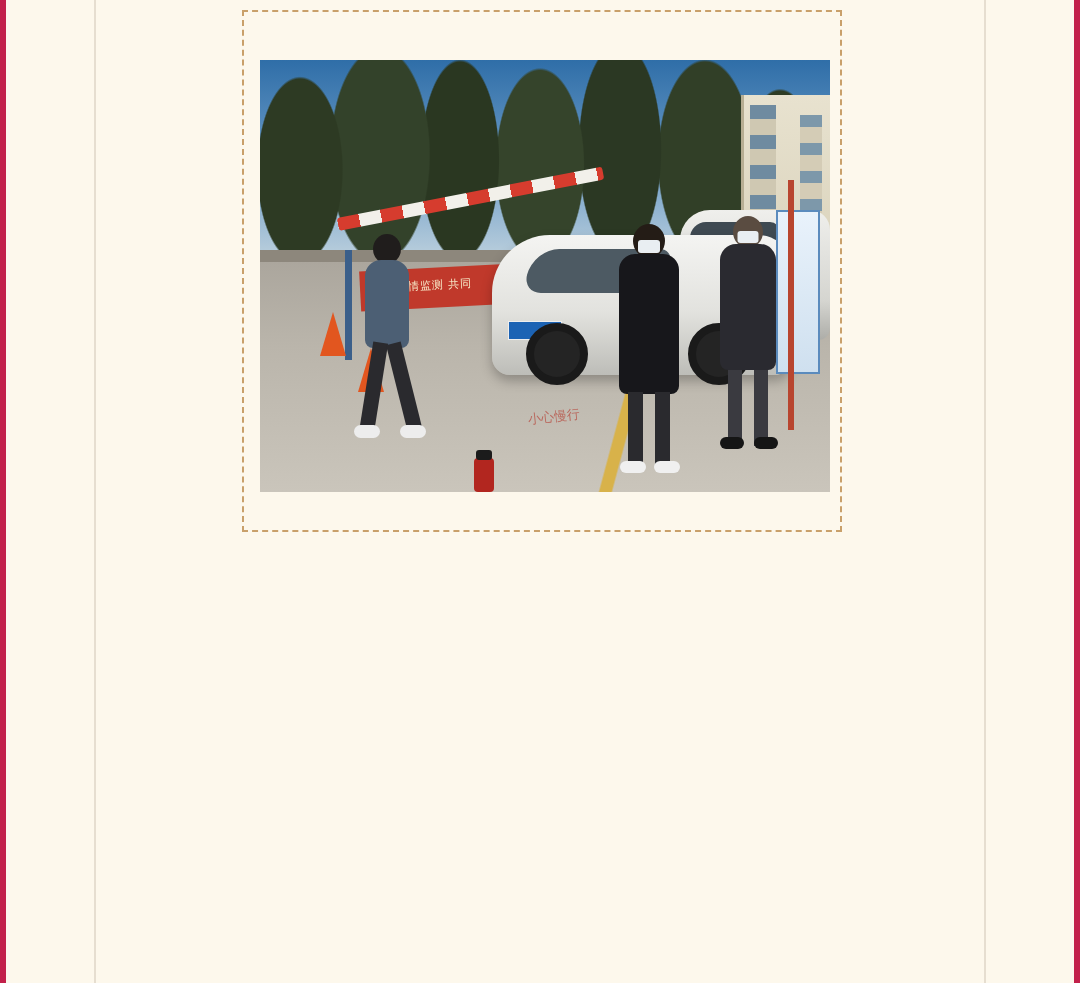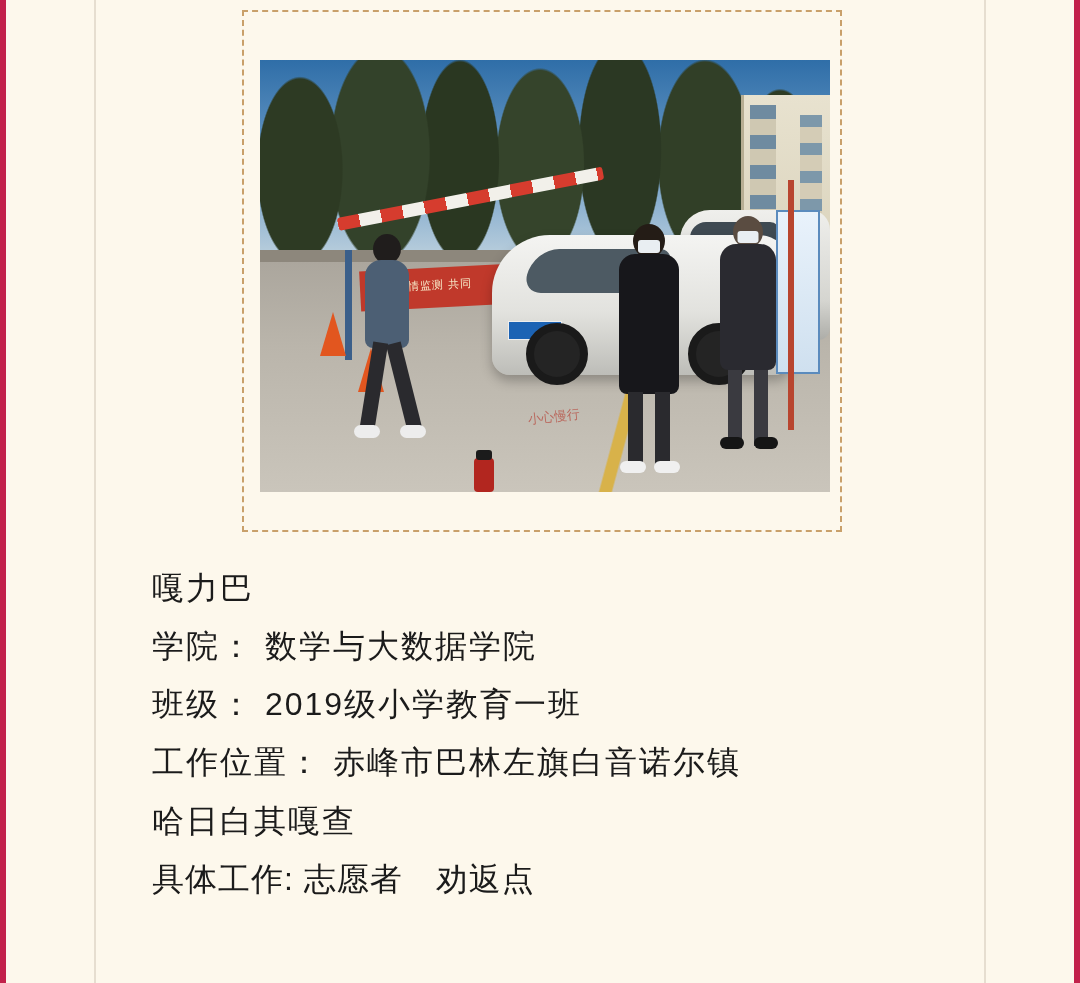--- a/index.html
+++ b/index.html
@@ -392,22 +392,14 @@
         <div class="shoe2"></div>
       </div>
 
       <div class="board"></div>
       <div class="flagpole"></div>
       <div class="thermos"></div>
       <div class="road-text">小心慢行</div>
     </div>
   </div>
 
-  <div class="caption">
-    <p>嘎力巴</p>
-    <p>学院： 数学与大数据学院</p>
-    <p>班级： 2019级小学教育一班</p>
-    <p>工作位置： 赤峰市巴林左旗白音诺尔镇</p>
-    <p>哈日白其嘎查</p>
-    <p class="last">具体工作: 志愿者　劝返点</p>
-  </div>
 
 </div>
 
 </body></html>

